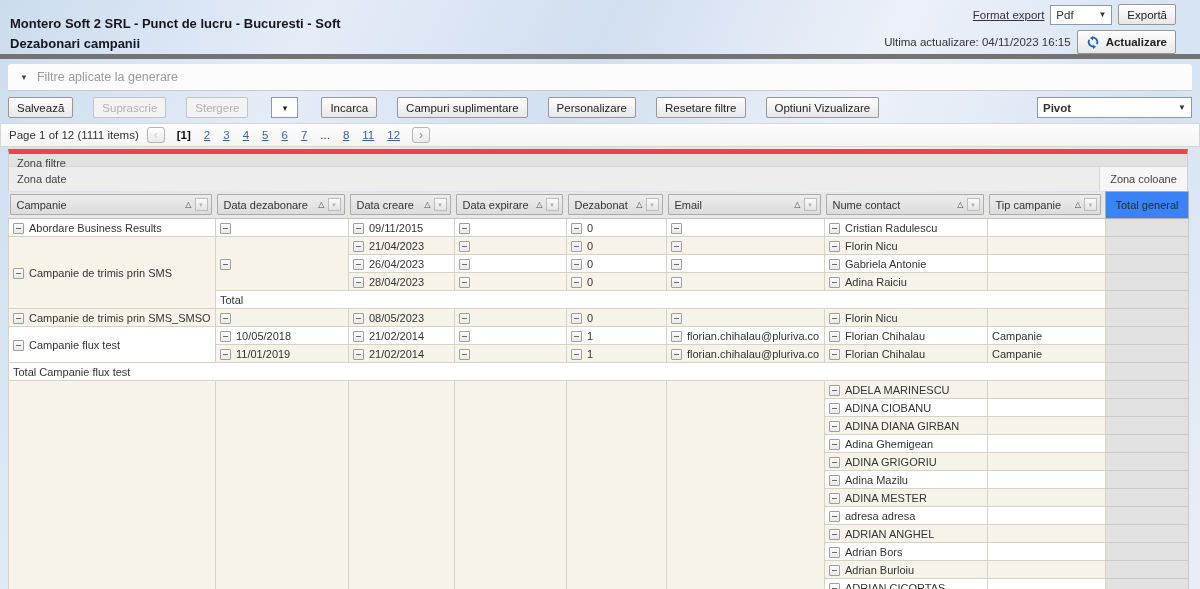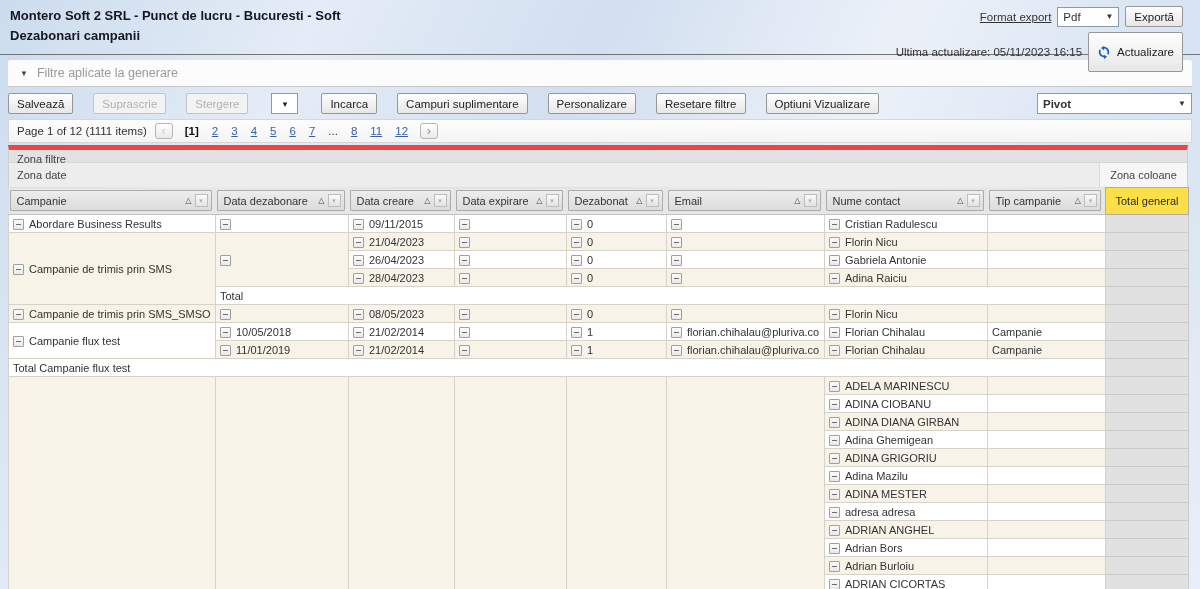--- a/index.html
+++ b/index.html
@@ -2,44 +2,44 @@
 <html><head>
 <meta charset="utf-8">
 <style>
   html,body{margin:0;padding:0;}
   body{
     width:1200px;height:589px;overflow:hidden;
     font-family:"Liberation Sans","DejaVu Sans",sans-serif;
     background:linear-gradient(115deg,#ccdcee 0%,#e4ecf7 22%,#d2dff0 42%,#ecf1f9 62%,#d6e3f2 82%,#e9eff8 100%);
     color:#333;
   }
-  .top-header{display:flex;justify-content:space-between;align-items:flex-start;
-    padding:6px 17px 0 10px;height:48px;border-bottom:1px solid #737373;}
+  .top-header{display:flex;justify-content:space-between;align-items:flex-end;
+    padding:6px 24px 0 10px;height:48px;border-bottom:5px solid #737373;}
   .titles div{font-size:13px;font-weight:bold;color:#16161f;line-height:20px;}
   .header-right{font-size:11.5px;}
   .hr-row{display:flex;align-items:center;justify-content:flex-end;gap:6px;}
   .hr-row + .hr-row{margin-top:5px;}
   a.link{color:#333;text-decoration:underline;cursor:pointer;}
   .selectbox{background:#fff;border:1px solid #8a9aac;height:20px;display:flex;align-items:center;
     justify-content:space-between;padding:0 5px;box-sizing:border-box;}
   .selectbox .arr{font-size:8px;color:#333;margin-left:6px;}
   .btn{font-family:inherit;font-size:11.5px;color:#222;border:1px solid #979797;border-radius:2px;
     background:linear-gradient(#fefefe,#e7e7e7);padding:2px 8px;height:21px;box-sizing:border-box;cursor:pointer;}
-  .btn.big{height:40px;display:flex;align-items:center;gap:6px;font-weight:normal;}
+  .btn.big{height:24px;display:flex;align-items:center;gap:6px;font-weight:bold;}
   .btn.disabled{color:#b1b1b1;border-color:#c4c4c4;background:#f3f3f3;}
   .filter-bar{margin:5px 8px 0;height:26px;background:#fcfcfd;border-bottom:1px solid #c9c9c9;
     border-radius:3px 3px 0 0;display:flex;align-items:center;padding:0 12px;gap:9px;}
   .filter-bar .tri{font-size:8px;color:#444;}
   .filter-bar .flabel{color:#9a9a9a;font-size:12.5px;}
   .toolbar{margin:6px 8px 0;display:flex;align-items:center;gap:20px;}
   .combo{width:27px;height:21px;background:#fff;border:1px solid #8a9aac;display:flex;align-items:center;
     justify-content:center;font-size:9px;color:#222;box-sizing:border-box;}
   .toolbar .spacer{flex:1;}
   .pivot-select{width:155px;height:21px;font-size:11.5px;font-weight:bold;}
-  .pagination{margin:5px 8px 0;height:24px;background:linear-gradient(#fdfdfd,#f4f4f4);
+  .pagination{margin:5px 0 0;height:24px;background:linear-gradient(#fdfdfd,#f4f4f4);
     border:1px solid #d6d6d6;display:flex;align-items:center;padding:0 8px;gap:8px;font-size:11.5px;box-sizing:border-box;}
   .pgbtn{width:18px;height:16px;border:1px solid #b5b5b5;border-radius:3px;background:linear-gradient(#fff,#e9e9e9);
     display:flex;align-items:center;justify-content:center;font-size:12px;color:#8a8a8a;cursor:pointer;box-sizing:border-box;}
   .pgbtn.disabled{color:#ccc;}
   .pages{display:flex;gap:13px;align-items:center;margin:0 4px;}
   .pages .cur{font-weight:bold;color:#111;}
   .pages a{color:#3a5fa8;text-decoration:underline;cursor:pointer;}
   .pages .dots{color:#333;text-decoration:none;}
   .zone{margin:0 8px;border-left:1px solid #cfcfcf;border-right:1px solid #cfcfcf;box-sizing:border-box;width:1180px;}
   .zona-filtre{margin-top:2px;height:18px;line-height:18px;background:#e2e2e2;border-top:5px solid #ef4444;
@@ -49,21 +49,21 @@
   .zona-col{position:absolute;right:0;top:0;width:88px;height:100%;background:#f6f6f6;
     border-left:1px solid #d9d9d9;text-align:center;box-sizing:border-box;}
   table.grid{margin:0 8px;border-collapse:collapse;table-layout:fixed;width:1180px;font-size:11px;color:#333;}
   .grid th{height:26px;background:#e7e7e7;padding:0;border-bottom:1px solid #c2c2c2;font-weight:normal;text-align:left;}
   .hbox{margin:2px 4px 2px 1px;height:19px;border:1px solid #adaba7;background:linear-gradient(#ededed,#dcdcdc);
     display:flex;align-items:center;justify-content:space-between;padding:0 3px 0 6px;border-radius:1px;cursor:pointer;}
   .hctrl{display:flex;align-items:center;gap:3px;}
   .sort{font-size:8px;color:#4a4a4a;}
   .fbtn{width:13px;height:13px;border:1px solid #bdbdbd;background:linear-gradient(#fbfbfb,#e3e3e3);
     display:flex;align-items:center;justify-content:center;font-size:6px;color:#b3b3b3;box-sizing:border-box;cursor:pointer;}
-  th.tg-h{background:#fde047;border:1px solid #aeaeae;text-align:center;color:#2b2b2b;}
+  th.tg-h{background:#3b82f6;border:1px solid #aeaeae;text-align:center;color:#2b2b2b;}
   .grid td{border:1px solid #d6d2c6;padding:0 4px;height:17px;overflow:hidden;white-space:nowrap;}
   tr.w td{background:#fff;}
   tr.c td{background:#f7f3e8;}
   .grid td.tg{background:#e1e1e1;border-color:#cbcbcb;}
   .grid td.merge-c{background:#f7f3e8;vertical-align:middle;}
   .grid td.merge-w{background:#fff;vertical-align:middle;}
   .grid td.tall{background:#f7f3e8;vertical-align:top;}
   .ci{display:inline-block;width:11px;height:11px;border:1px solid #9f9f9f;border-radius:1px;
     background:linear-gradient(#fcfcfc,#e9e9e9);vertical-align:-2px;margin-right:5px;position:relative;box-sizing:border-box;cursor:pointer;}
   .ci i{position:absolute;left:2px;right:2px;top:4px;height:1px;background:#6b6b6b;}
@@ -80,21 +80,21 @@
   <div class="header-right">
     <div class="hr-row">
       <a class="link">Format export</a>
       <div class="selectbox" style="width:62px;">
         <span>Pdf</span>
         <span class="arr">▼</span>
       </div>
       <button class="btn">Exportă</button>
     </div>
     <div class="hr-row">
-      <span>Ultima actualizare: 05/11/2023 16:15</span>
+      <span>Ultima actualizare: 04/11/2023 16:15</span>
       <button class="btn big">
         <svg class="refresh-svg" viewBox="0 0 16 16">
           <path fill="#1565c0" d="M8 3V1L4.5 3.5 8 6V4c2.2 0 4 1.8 4 4 0 .7-.2 1.4-.5 2l1.5 1.1c.6-.9 1-2 1-3.1 0-3.3-2.7-6-6-6z"></path>
           <path fill="#1565c0" d="M8 12c-2.2 0-4-1.8-4-4 0-.7.2-1.4.5-2L3 4.9C2.4 5.8 2 6.9 2 8c0 3.3 2.7 6 6 6v2l3.5-2.5L8 11v1z"></path>
         </svg>
         <span>Actualizare</span>
       </button>
     </div>
   </div>
 </div>

